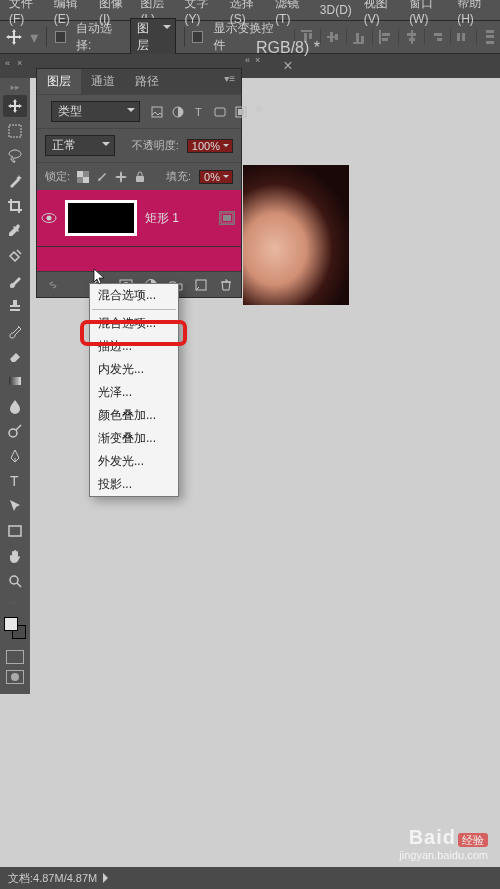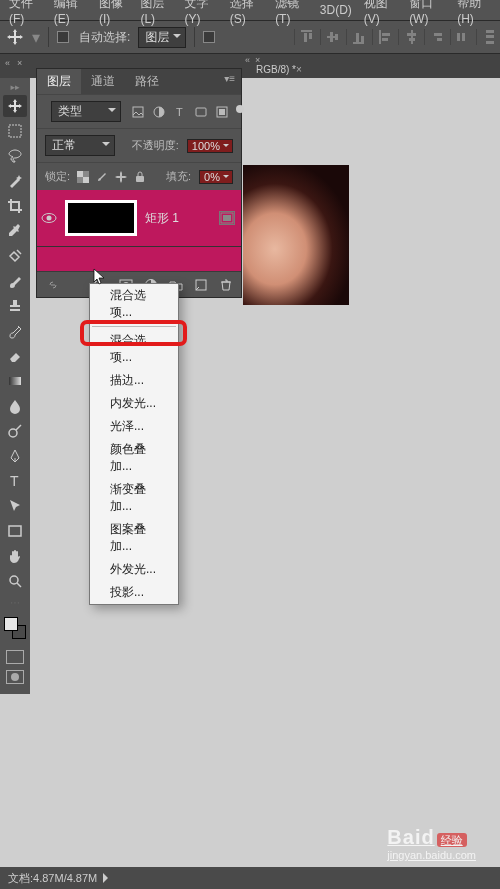--- a/index.html
+++ b/index.html
@@ -16,21 +16,21 @@
   .opt-lbl { color: #ccc; font-size: 12px; }
   .dropdown { background: #3f3f3f; border: 1px solid #222; color: #ddd; font-size: 12px; padding: 1px 16px 1px 6px; position: relative; }
   .dropdown::after { content: ""; position: absolute; right: 4px; top: 6px; border: 4px solid transparent; border-top-color: #ccc; }
   .align-icon { width: 18px; height: 16px; border-left: 1px solid #444; padding-left: 6px; display: flex; align-items: center; }
   .align-icon svg { opacity: 0.55; }
 
   
   .tabbar { background: #434343; height: 24px; display: flex; align-items: flex-end; position: relative; }
   .panel-tabgrp { display: flex; margin-left: 30px; gap: 2px; position: absolute; top: 3px; }
   .tiny-icon { width: 8px; height: 8px; color: #aaa; font-size: 9px; line-height: 8px; }
-  .doc-tab { margin-left: 250px; color: #ccc; font-size: 10px; display: flex; align-items: center; gap: 0; padding: 3px 6px; }
+  .doc-tab { margin-left: 250px; color: #ccc; font-size: 16px; display: flex; align-items: center; gap: 0; padding: 3px 6px; flex-direction: column; }
   .doc-tabbar-arrows { position:absolute; left:5px; top:5px; display:flex; gap:4px; }
 
   
   .toolstrip { position: absolute; top: 78px; left: 0; width: 30px; background: #535353; display: flex; flex-direction: column; align-items: center; gap: 3px; padding: 4px 0 10px; }
   .tool { width: 24px; height: 22px; display: flex; align-items: center; justify-content: center; border-radius: 2px; }
   .tool.sel { background: #3a3a3a; }
   .swatch { width: 22px; height: 22px; position: relative; margin-top: 4px; }
   .swatch .fg { width: 14px; height: 14px; background: #e8e8e8; border: 1px solid #000; position: absolute; top: 0; left: 0; }
   .swatch .bg { width: 14px; height: 14px; background: #4a4a4a; border: 1px solid #000; position: absolute; bottom: 0; right: 0; }
   .mask-icons { display:flex; flex-direction:column; gap:6px; margin-top:8px; }
@@ -38,21 +38,21 @@
   .mask-box.circ::before { content:""; display:block; width:8px; height:8px; border-radius:50%; background:#aaa; margin:2px auto; }
 
   
   .layers { position: absolute; top: 68px; left: 36px; width: 206px; background: #535353; border: 1px solid #2a2a2a; }
   .panel-tabs { display: flex; background: #434343; }
   .panel-tab { color: #bbb; font-size: 12px; padding: 4px 10px; }
   .panel-tab.act { background: #535353; color: #eee; }
   .panel-menu { margin-left: auto; padding: 4px 6px; color: #aaa; font-size: 10px; }
   .panel-row { display: flex; align-items: center; padding: 6px 8px; gap: 6px; border-top: 1px solid #464646; }
   .panel-row .dropdown { flex: 0 0 auto; }
-  .kind-dd { width: 70px; }
+  .kind-dd { width: 89px; }
   .filter-icons { display: flex; gap: 7px; margin-left: 4px; align-items:center; }
   .ficon { width: 14px; height: 14px; display:flex; align-items:center; justify-content:center; }
   .switch { width: 10px; height: 16px; background: #2f2f2f; border-radius: 5px; position: relative; margin-left: auto; }
   .switch::before { content:""; position:absolute; top:1px; left:1px; width:8px; height:8px; background:#ccc; border-radius:50%; }
   .blend-row { justify-content: space-between; }
   .blend-dd { width: 70px; }
   .pct { display:flex; align-items:center; gap:8px; }
   .pct-lbl { color:#bbb; font-size:11px; }
   .pct-box { background:#7f1d1d; border:1px solid #222; color:#ddd; font-size:11px; padding:0 12px 0 4px; position:relative; }
   .pct-box::after { content:""; position:absolute; right:3px; top:4px; border:3px solid transparent; border-top-color:#ccc; }
@@ -66,36 +66,36 @@
   .eye { width: 16px; height: 12px; }
   .thumb { width: 72px; height: 36px; background:#000; border: 3px solid #fff; }
   .layer-name { color:#ddd; font-size:12px; }
   .link-badge { width:16px; height:14px; border:1px solid #777; margin-left:auto; }
 
   .panel-foot { display:flex; align-items:center; justify-content:flex-end; gap:10px; padding: 5px 8px; border-top:1px solid #3a3a3a; background:#535353; }
   .panel-foot .fi { width:15px; height:15px; display:flex; align-items:center; justify-content:center; }
 
   
   .fx-menu { position:absolute; top:283px; left:89px; width:90px; background:#f4f4f4; border:1px solid #777; box-shadow: 4px 4px 10px rgba(0,0,0,0.3); z-index:5; }
-  .fx-menu div { font-size:12px; padding:3px 20px; color:#222; }
+  .fx-menu div { font-size:12px; padding:3px 8px; color:#222; }
   .fx-menu .sep { border-top:1px solid #bbb; margin: 2px 2px; padding:0; height:0; }
   .fx-cursor { position:absolute; top:268px; left:93px; z-index:6; }
 
   
   .red-hl { position:absolute; top:320px; left:80px; width:107px; height:26px; border:4px solid #e21b1b; border-radius:7px; z-index:7; pointer-events:none; }
 
   
   .photo { position:absolute; top:165px; left:243px; width:106px; height:140px; background: radial-gradient(ellipse at 30% 60%, #e8b8a0 0%, #d08f75 30%, #3a1612 55%, #1a0808 75%); border-right: none; }
 
   
   .status { position:absolute; bottom:0; left:0; right:0; height:22px; background:#4a4a4a; display:flex; align-items:center; padding:0 8px; color:#ccc; font-size:11px; }
   .status .chev { width:0; height:0; border:5px solid transparent; border-left-color:#ccc; margin-left:6px; }
 
   
-  .wm { position:absolute; bottom:28px; right:24px; color:#fff; opacity:0.75; text-align:left; font-size:11px;text-decoration:underline; }
+  .wm { position:absolute; bottom:28px; right:12px; color:#fff; opacity:0.75; text-align:right; font-size:11px; }
   .wm .big { font-size:20px; font-weight:bold; letter-spacing:1px; }
   .wm .tag { background:#d83b3b; color:#fff; font-size:11px; padding:1px 4px; border-radius:3px; margin-left:2px; }
 
   svg { display:block; }
 </style>
 </head>
 <body>
 
 <div class="menubar">
   <span>文件(F)</span>
@@ -117,20 +117,21 @@
         <path d="M8 0l2 3H9v4h4V6l3 2-3 2V9H9v4h1l-2 3-2-3h1V9H3v1L0 8l3-2v1h4V3H6z" fill="#ddd"></path>
       </svg>
   </span>
   <span style="color:#888">▾</span>
   <span style="width:1px;height:20px;background:#3a3a3a"></span>
   <span class="checkbox"></span>
   <span class="opt-lbl">自动选择:</span>
   <span class="dropdown">图层</span>
   <span style="width:1px;height:20px;background:#3a3a3a"></span>
   <span class="checkbox"></span>
+  <span class="opt-lbl">显示变换控件</span>
   <span style="flex:1"></span>
   <span class="align-icon">
       <svg width="14" height="14">
         <rect x="0" y="0" width="14" height="2" fill="#aaa"></rect>
         <rect x="3" y="3" width="3" height="9" fill="#aaa"></rect>
         <rect x="8" y="3" width="3" height="6" fill="#aaa"></rect>
       </svg>
     </span>
   <span class="align-icon">
       <svg width="14" height="14">
@@ -480,21 +481,20 @@
 
 <div class="fx-menu">
   <div>混合选项...</div>
   <div class="sep"></div>
   <div>混合选项...</div>
   <div>描边...</div>
   <div>内发光...</div>
   <div>光泽...</div>
   <div>颜色叠加...</div>
   <div>渐变叠加...</div>
-  <div>图案叠加...</div>
   <div>外发光...</div>
   <div>投影...</div>
 </div>
 
 <div class="red-hl"></div>
 
 <div class="status">
   <span>文档:4.87M/4.87M</span>
   <span class="chev"></span>
 </div>

